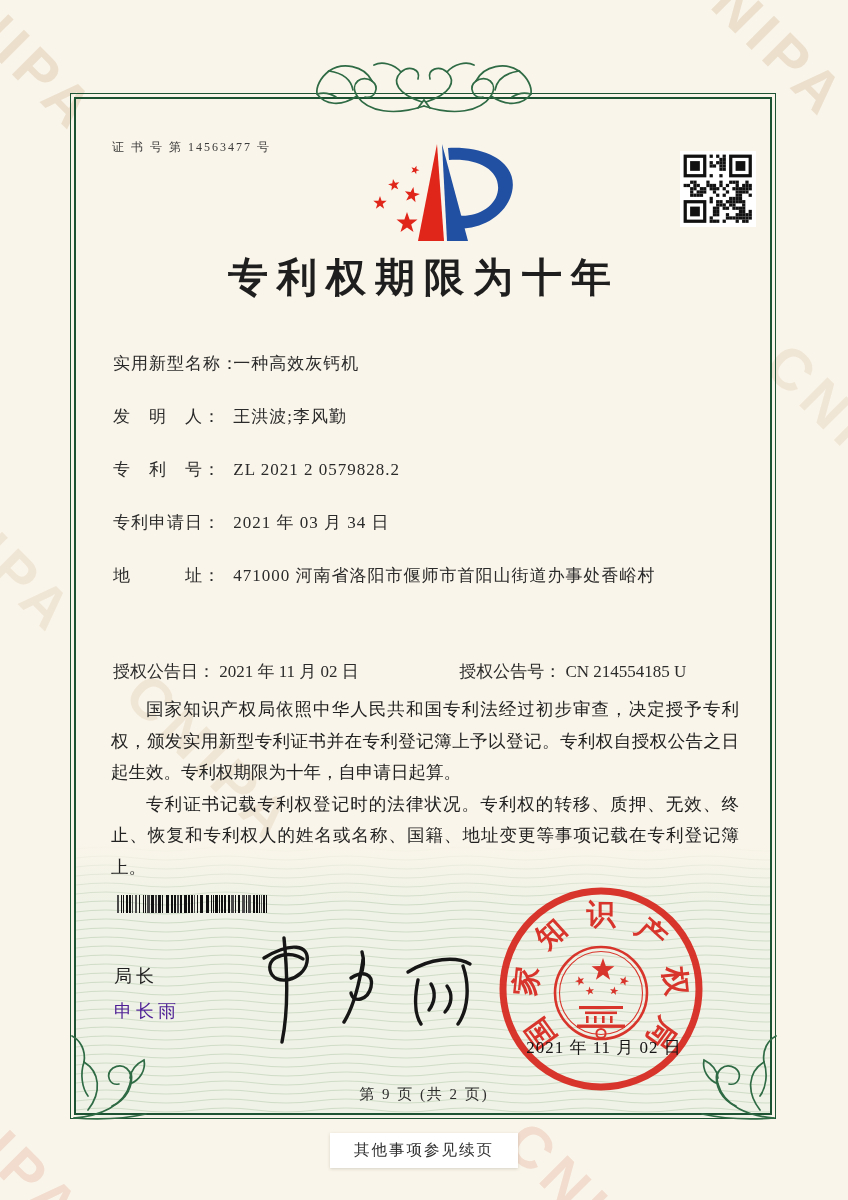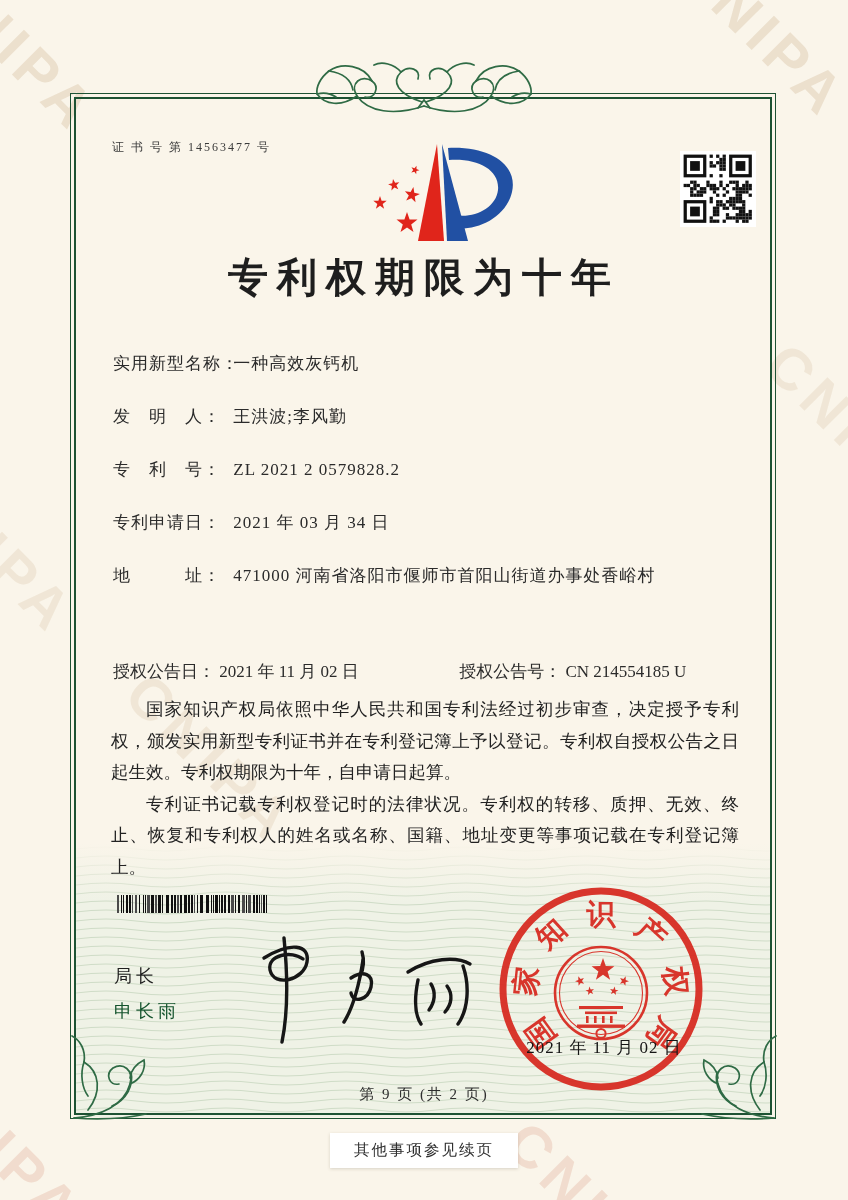--- a/index.html
+++ b/index.html
@@ -58,21 +58,21 @@
   .body-text{
     position:absolute; left:111px; top:694px; width:628px; z-index:4;
     font-size:17.5px; line-height:31.5px; text-align:justify; color:#222;
   }
   .body-text p{margin:0; text-indent:2em;}
   
   .barcode{position:absolute; left:117px; top:895px; width:228px; height:18px; z-index:4; font-size:0;}
   .barcode span{display:inline-block; height:100%;}
   
   .director-title{position:absolute; left:114px; top:964px; z-index:4; font-size:18px; letter-spacing:4px; color:#1f1f1f;}
-  .director-name{position:absolute; left:114px; top:999px; z-index:4; font-size:18px; letter-spacing:4px; color:#14532d;}
+  .director-name{position:absolute; left:114px; top:999px; z-index:4; font-size:18px; letter-spacing:4px; color:#4c1d95;}
   .signature{position:absolute; left:212px; top:928px; width:270px; height:118px; z-index:5;}
   
   .seal{position:absolute; left:494px; top:882px; width:214px; height:214px; z-index:4; opacity:.93;}
   .seal-date{
     position:absolute; left:506px; top:1036px; width:196px; z-index:5; text-align:center;
     font-size:17px; letter-spacing:1px; color:#151515;
   }
   
   .page-info{position:absolute; left:0; top:1085px; width:100%; text-align:center; z-index:4; font-size:15px; letter-spacing:2px; color:#2e2e2e;}
   .note-box{

